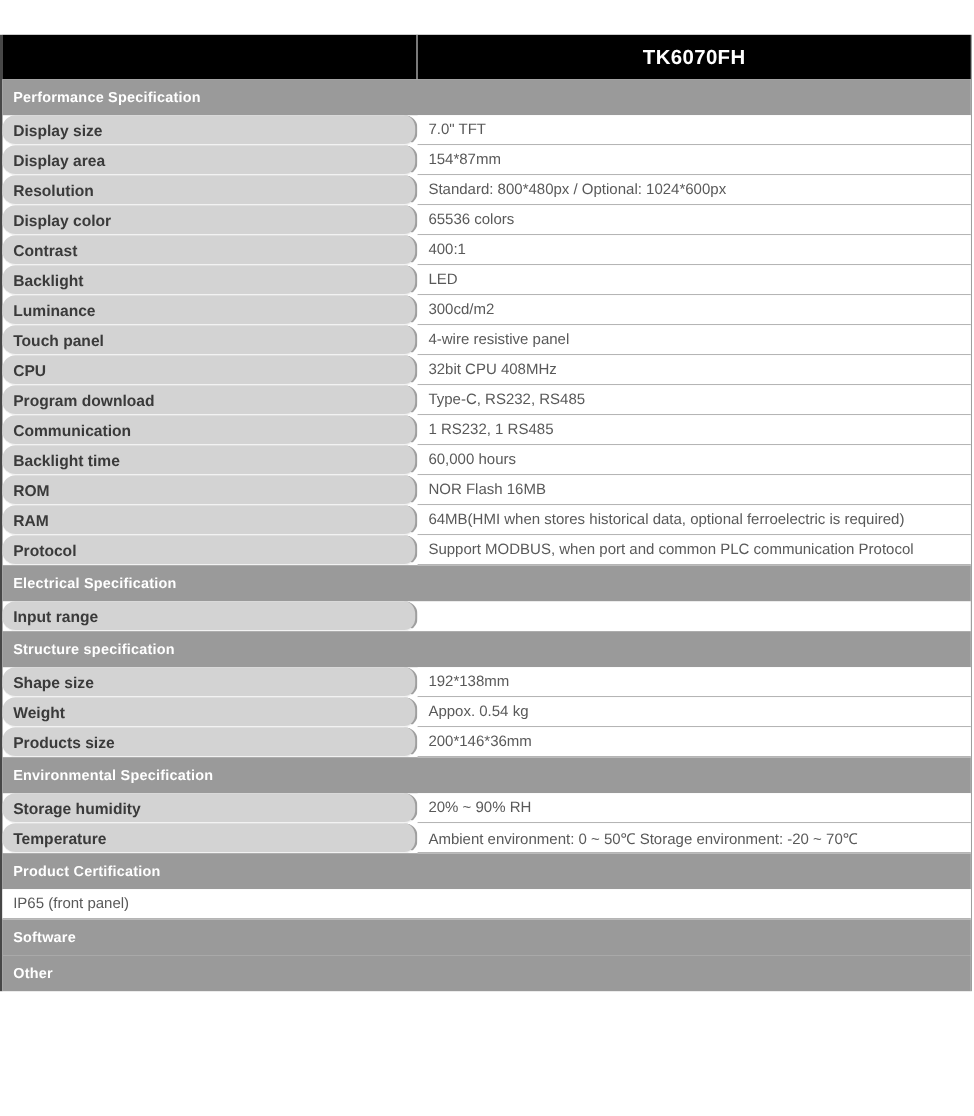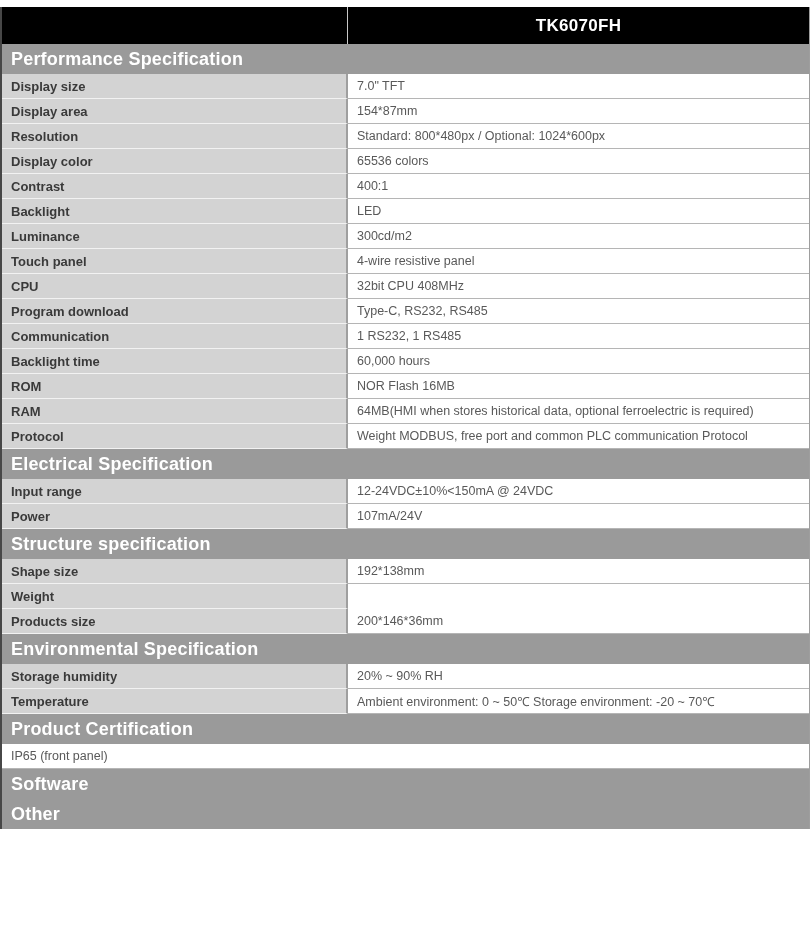--- a/index.html
+++ b/index.html
@@ -6,21 +6,21 @@
     margin: 0;
     padding: 0;
     background: #ffffff;
   }
   .page {
     position: relative;
     width: 812px;
     height: 930px;
     background: #ffffff;
     box-sizing: border-box;
-    padding-top: 7px;
+    padding-top: 29px;
     font-family: "Liberation Sans", sans-serif;
     overflow: hidden;
   }
   .spec-table {
     width: 810px;
     box-sizing: border-box;
     border-left: 2px solid var(--outer-border-left, #474747);
     border-right: 1px solid var(--outer-border-right, #9e9e9e);
   }
   
@@ -42,21 +42,21 @@
     color: var(--table-header-text, #ffffff);
     font-size: 17px;
     font-weight: bold;
     letter-spacing: 0.3px;
   }
   
   .section-header {
     height: 30px;
     background: var(--section-header-bg, #9a9a9a);
     color: var(--section-header-text, #ffffff);
-    font-size: 18px;
+    font-size: 12px;
     font-weight: bold;
     display: flex;
     align-items: center;
     padding-left: 9px;
     box-sizing: border-box;
     letter-spacing: 0.2px;
   }
   
   .spec-row {
     display: flex;
@@ -67,20 +67,21 @@
     box-sizing: border-box;
     background: var(--label-cell-bg, #d3d3d3);
     color: var(--label-text, #3a3a3a);
     font-size: 13px;
     font-weight: bold;
     display: flex;
     align-items: center;
     padding-left: 9px;
     border-right: 2px solid var(--column-divider, #9f9f9f);
     border-bottom: 1px solid #f2f2f2;
+    border-radius: 11px;
   }
   .spec-row .cell-value {
     flex: 1;
     box-sizing: border-box;
     background: #ffffff;
     color: var(--value-text, #595959);
     font-size: 12.5px;
     display: flex;
     align-items: center;
     padding-left: 9px;
@@ -153,42 +154,38 @@
         <div class="spec-row">
           <div class="cell-label">ROM</div>
           <div class="cell-value">NOR Flash 16MB</div>
         </div>
         <div class="spec-row">
           <div class="cell-label">RAM</div>
           <div class="cell-value">64MB(HMI when stores historical data, optional ferroelectric is required)</div>
         </div>
         <div class="spec-row">
           <div class="cell-label">Protocol</div>
-          <div class="cell-value">Weight MODBUS, free port and common PLC communication Protocol</div>
+          <div class="cell-value">Support MODBUS, when port and common PLC communication Protocol</div>
         </div>
         <div class="section-header">
           <span>Electrical Specification</span>
         </div>
         <div class="spec-row">
           <div class="cell-label">Input range</div>
-          <div class="cell-value">12-24VDC±10%&lt;150mA @ 24VDC</div>
-        </div>
-        <div class="spec-row">
-          <div class="cell-label">Power</div>
-          <div class="cell-value">107mA/24V</div>
         </div>
         <div class="section-header">
           <span>Structure specification</span>
         </div>
         <div class="spec-row">
           <div class="cell-label">Shape size</div>
           <div class="cell-value">192*138mm</div>
         </div>
         <div class="spec-row">
           <div class="cell-label">Weight</div>
+          <div class="cell-value">Appox. 0.54 kg</div>
         </div>
         <div class="spec-row">
           <div class="cell-label">Products size</div>
           <div class="cell-value">200*146*36mm</div>
         </div>
         <div class="section-header">
           <span>Environmental Specification</span>
         </div>
         <div class="spec-row">
           <div class="cell-label">Storage humidity</div>

